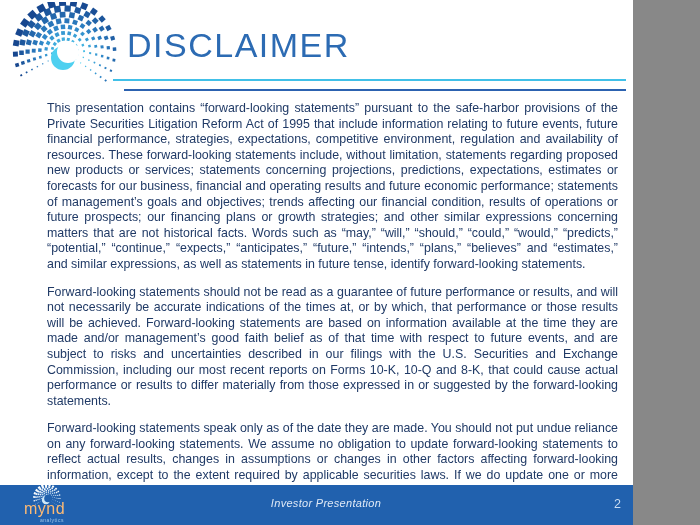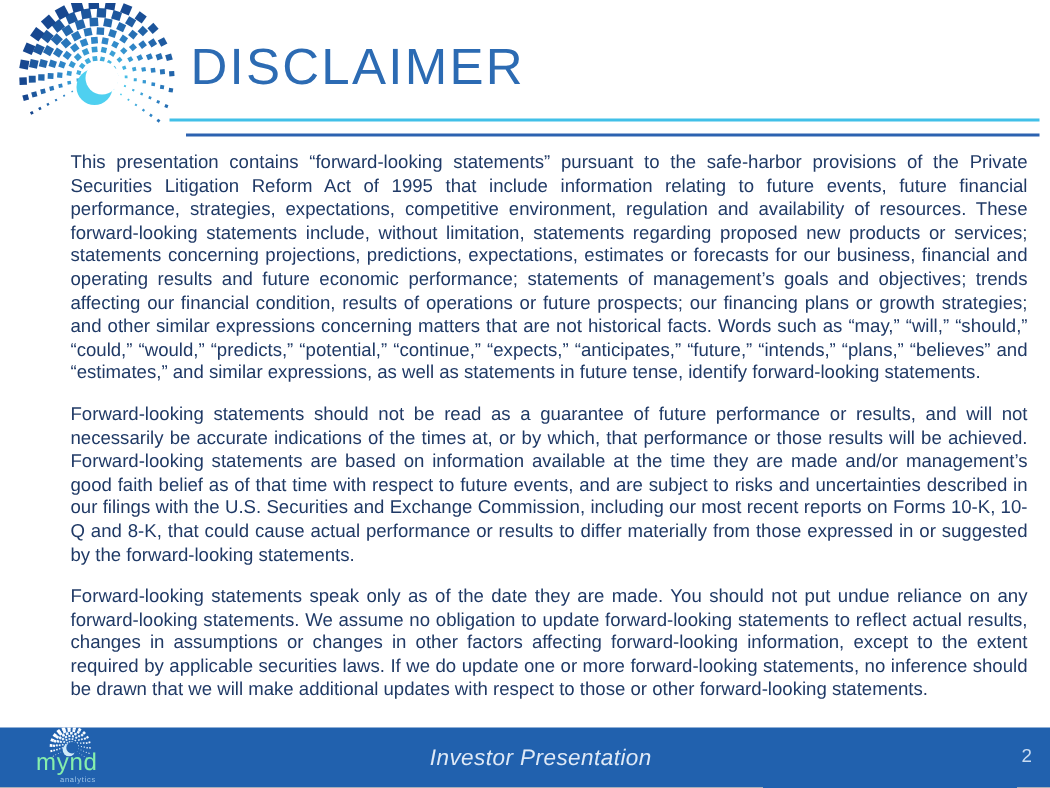--- a/index.html
+++ b/index.html
@@ -1,17 +1,17 @@
 <!DOCTYPE html>
 <html><head>
 <meta charset="utf-8">
 <style>
   html,body{margin:0;padding:0;background:#888;}
   .slide{
-    position:relative;width:700px;height:525px;background:#ffffff;overflow:hidden;
+    position:relative;width:633px;height:525px;background:#ffffff;overflow:hidden;
     font-family:"Liberation Sans",sans-serif;
     --c-title:#2c6bb3;--c-body:#203a66;--c-line-cyan:#41c0e8;--c-line-blue:#2c62b0;
     --c-bar:#2161ae;--c-footer-text:#dfe9f6;
   }
   .header-logo{position:absolute;left:5px;top:2px;width:115px;height:85px;}
   .slide-title{
     position:absolute;left:127px;top:26px;margin:0;
     font-size:34px;font-weight:300;letter-spacing:1.5px;color:var(--c-title);
     font-family:"Liberation Sans",sans-serif;
   }
@@ -19,30 +19,30 @@
   .rule.cyan{left:113px;right:7px;top:79px;background:var(--c-line-cyan);}
   .rule.blue{left:124px;right:7px;top:89px;background:var(--c-line-blue);}
   .body-text{
     position:absolute;left:15px;right:15px;top:101px;
     color:var(--c-body);font-size:12.4px;line-height:15.6px;text-align:justify;margin-left:32px;
   }
   .body-text p{margin:0 0 12px 0;}
   .footer{position:absolute;left:0;right:0;bottom:0;height:40px;background:var(--c-bar);}
   .footer-logo-swirl{position:absolute;left:24px;top:0px;width:46px;height:24px;}
   .footer-brand{
-    position:absolute;left:24px;top:16px;color:#86efac;font-size:16px;line-height:16px;
+    position:absolute;left:24px;top:16px;color:#fdba74;font-size:16px;line-height:16px;
     letter-spacing:0.5px;font-weight:400;
   }
   .footer-brand-sub{
     position:absolute;left:40px;top:33px;color:#9fc6e8;font-size:5px;line-height:5px;
     letter-spacing:0.5px;
   }
   .footer-center{
     position:absolute;left:51.5%;transform:translateX(-50%);top:12px;
-    color:var(--c-footer-text);font-size:15px;font-style:italic;font-weight:300;
+    color:var(--c-footer-text);font-size:11px;font-style:italic;font-weight:300;
     letter-spacing:0.3px;
   }
   .footer-page{
     position:absolute;right:12px;top:12px;color:#c9dcf2;font-size:12.5px;font-weight:300;
   }
 </style>
 </head>
 <body>
 
 <div class="slide" style="--c-title: #2c6bb3; --c-body: #203a66; --c-line-cyan: #41c0e8; --c-line-blue: #2c62b0; --c-bar: #2161ae; --c-footer-text: #dfe9f6;">

